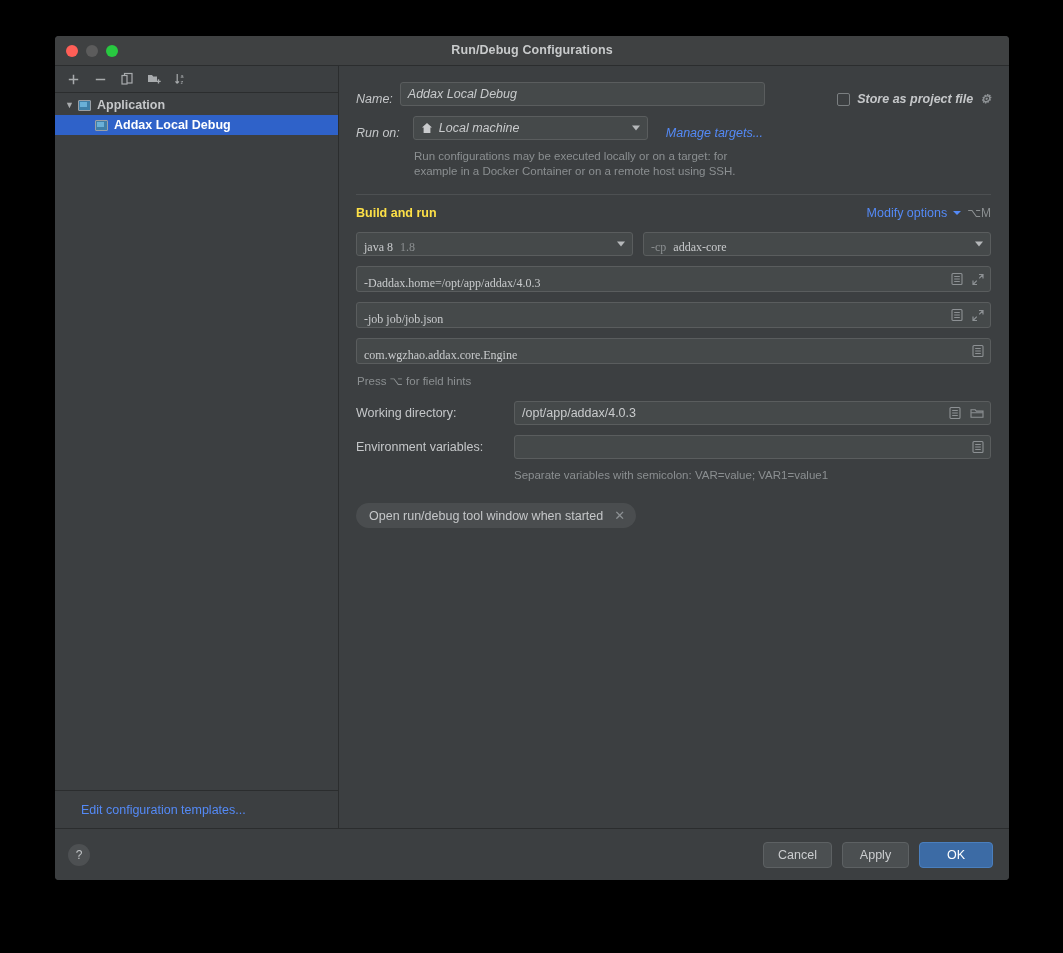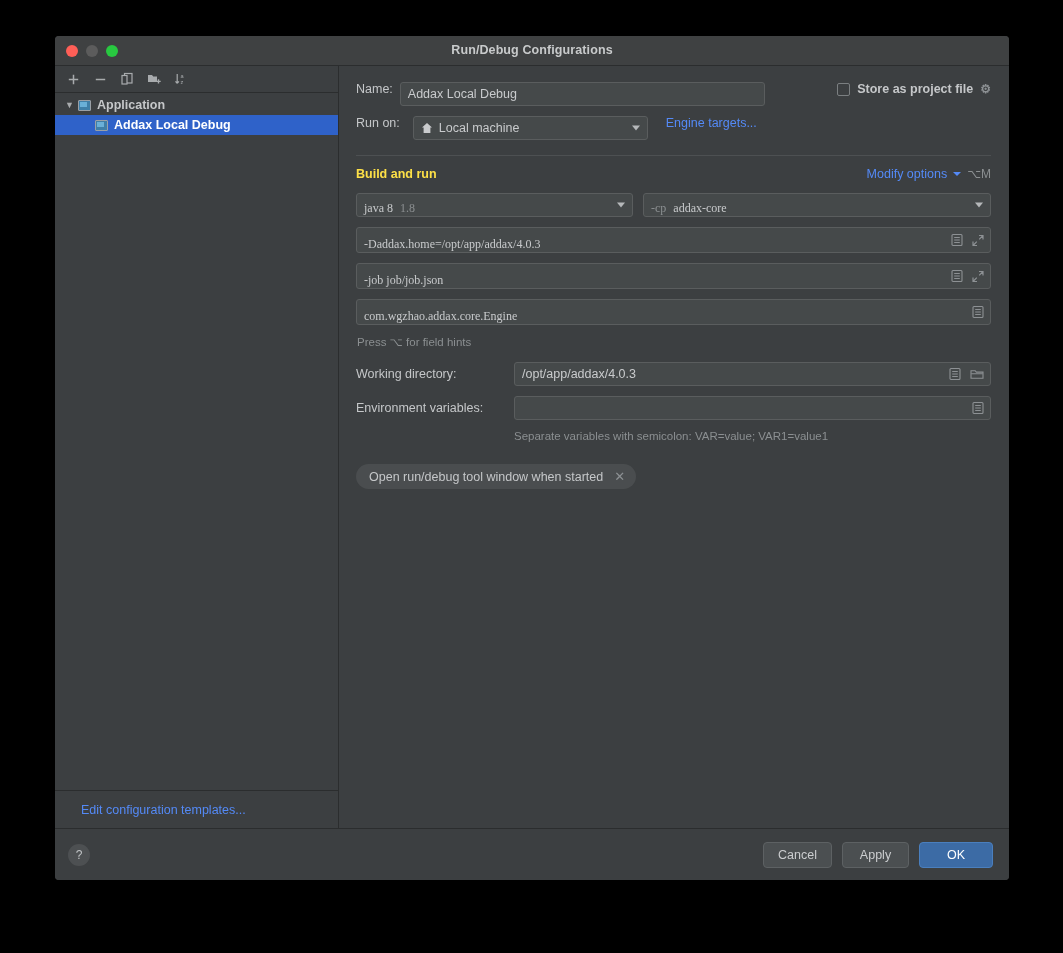--- a/index.html
+++ b/index.html
@@ -105,21 +105,21 @@
   }
   .link { color: #548af7; font-size: 12.5px; cursor: pointer; }
   
   .rightpane {
     flex: 1;
     background: #3c3f41;
     padding: 16px 18px 0 17px;
     overflow: hidden;
     position: relative;
   }
-  .row { display: flex; align-items: flex-start; margin-bottom: 10px; }
+  .row { display: flex; align-items: flex-end; margin-bottom: 10px; font-style: italic; }
   .lbl { font-size: 12.5px; color: #c5c7c9; }
   .fld {
     background: #45494a;
     border: 1px solid #5a5d5e;
     border-radius: 3px;
     height: 24px;
     color: #c9cbcd;
     font-size: 12.5px;
     display: flex; align-items: center;
     padding: 0 7px;
@@ -328,23 +328,27 @@
         <span class="lbl">Run on:</span>
         <div class="combo runon-combo">
           <span class="home-ic">
             <svg width="12" height="12" viewBox="0 0 12 12">
                 <path d="M6 1L11 5.5h-1.6V11H2.6V5.5H1z" fill="#c9cbcd"></path>
               </svg>
           </span>
           <span>Local machine</span>
           <span class="arrow"></span>
         </div>
-        <span class="link manage">Engine targets...</span>
-      </div>
-
+        <span class="link manage">Manage targets...</span>
+      </div>
+
+      <div class="hint">
+        <div>Run configurations may be executed locally or on a target: for</div>
+        <div>example in a Docker Container or on a remote host using SSH.</div>
+      </div>
 
       <div class="sep"></div>
 
       <div class="section-head">
         <span class="section-title">Build and run</span>
         <span class="modify">
           <span class="link">Modify options</span>
           <span class="chev-d"></span>
           <span class="shortcut">⌥M</span>
         </span>

